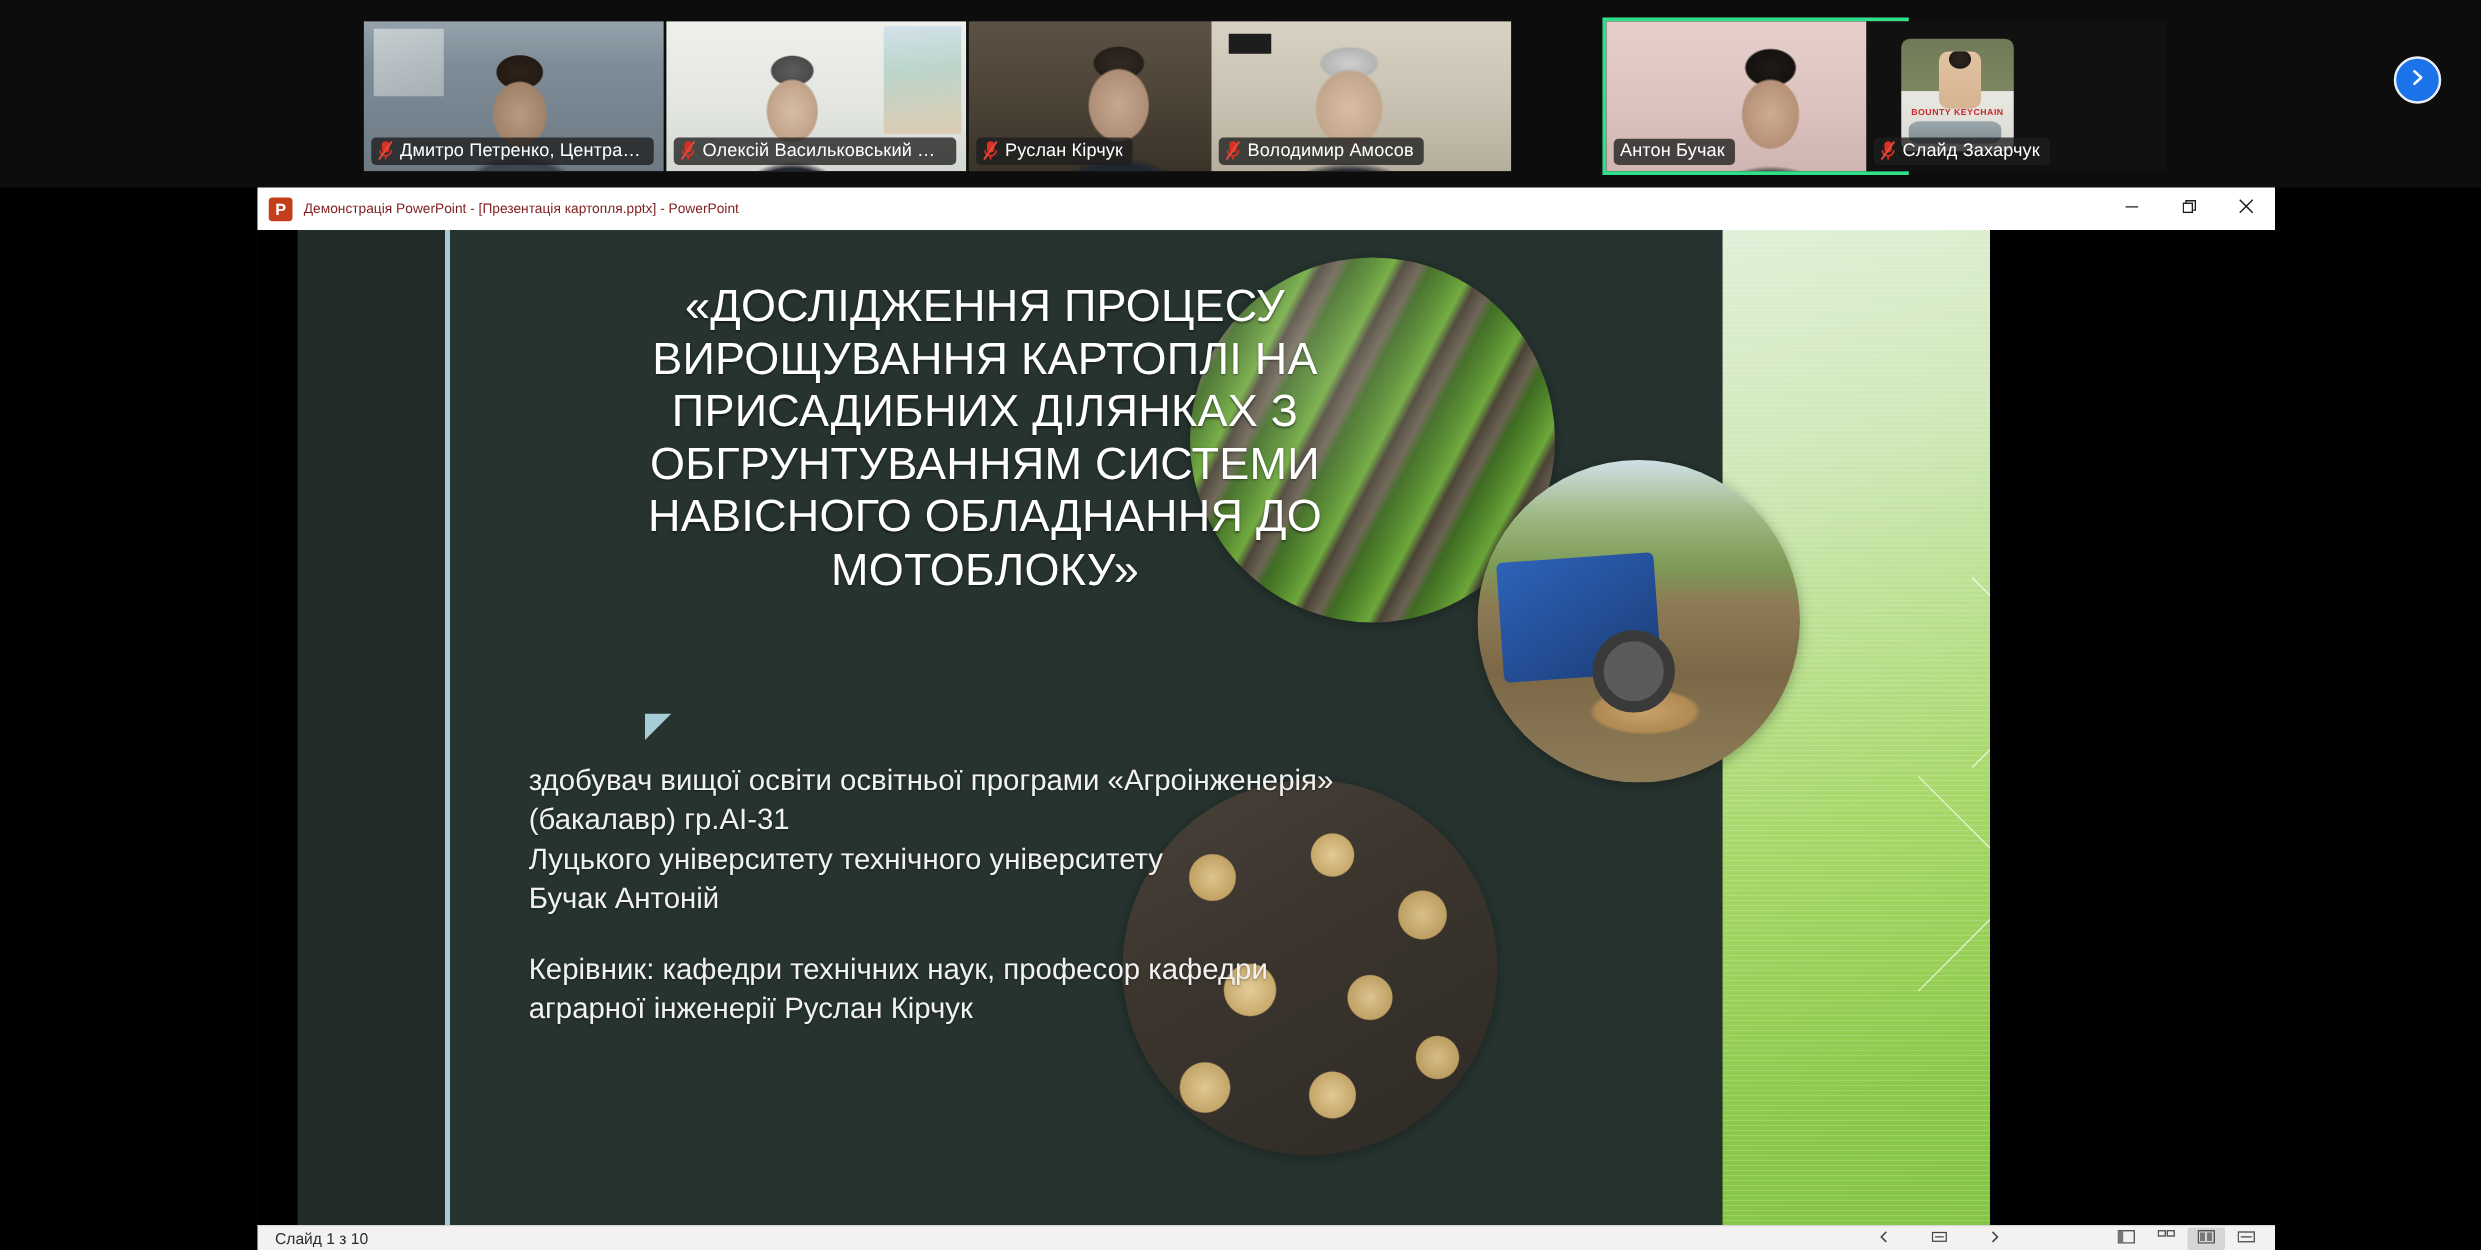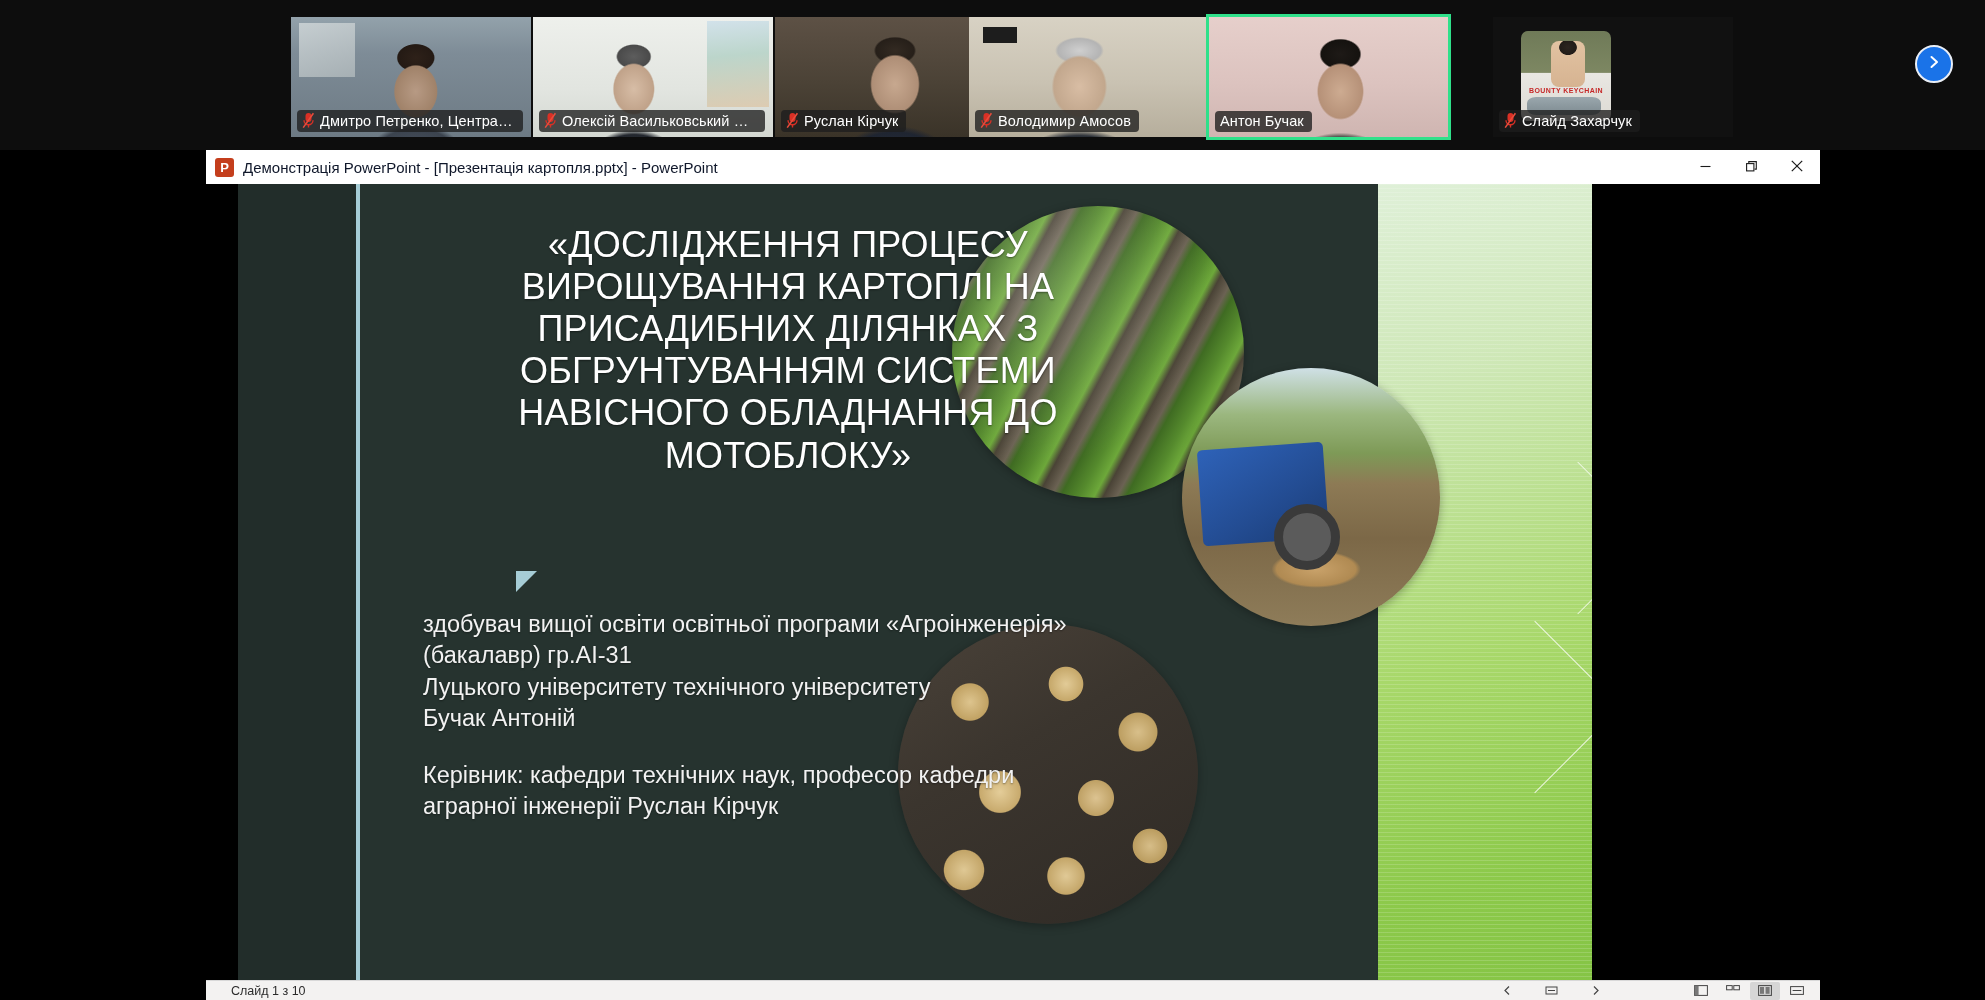--- a/index.html
+++ b/index.html
@@ -149,22 +149,22 @@
     border-radius: 3px;
     background: #c43e1c;
     color: #fff;
     font-size: 13px; font-weight: bold;
     display: flex; align-items: center; justify-content: center;
     flex: 0 0 auto;
     font-family: "Liberation Sans", sans-serif;
   }
   .title-text {
     margin-left: 9px;
-    font-size: 15px;
-    color: #0f172a;
+    font-size: 11px;
+    color: #7f1d1d;
     white-space: nowrap;
   }
   .win-ctrls {
     position: absolute;
     right: 0; top: 0; height: 34px;
     display: flex;
   }
   .win-btn {
     width: 46px; height: 34px;
     display: flex; align-items: center; justify-content: center;
@@ -320,21 +320,21 @@
     width: 1614px; height: 20px;
     background: #f3f2f1;
     display: flex;
     align-items: center;
     overflow: hidden;
     border-top: 1px solid #d8d8d8;
   }
   .status-text {
     font-size: 12.5px;
     color: #2b2b2b;
-    margin-left: 25px;
+    margin-left: 14px;
     white-space: nowrap;
   }
   .view-ctrls {
     position: absolute;
     right: 8px; top: 0;
     height: 20px;
     display: flex;
     align-items: center;
     gap: 2px;
   }
@@ -412,21 +412,21 @@
             <rect x="3.5" y="1" width="6" height="9" rx="3" fill="#d93025"></rect>
             <path d="M2 8.2a4.5 4.5 0 0 0 9 0" stroke="#d93025" stroke-width="1.4" fill="none"></path>
             <line x1="6.5" y1="12.6" x2="6.5" y2="15.5" stroke="#d93025" stroke-width="1.4"></line>
             <line x1="1.2" y1="15.6" x2="11.4" y2="1.2" stroke="#e74c3c" stroke-width="1.6"></line>
           </svg>
         </span>
         <span class="nm">Володимир Амосов</span>
       </div>
     </div>
 
-    <div class="tile active" style="left:1206px; width:245px;">
+    <div class="tile active" style="left:1282px; width:245px;">
       <div class="tile-inner v5"></div>
       <div class="tile-label">
         <span class="nm">Антон Бучак</span>
       </div>
     </div>
 
     <div class="tile" style="left:1493px; width:240px; background:#111;">
       <div class="v6-thumb">
         <div class="fig"></div>
         <div class="txt">BOUNTY KEYCHAIN</div>

